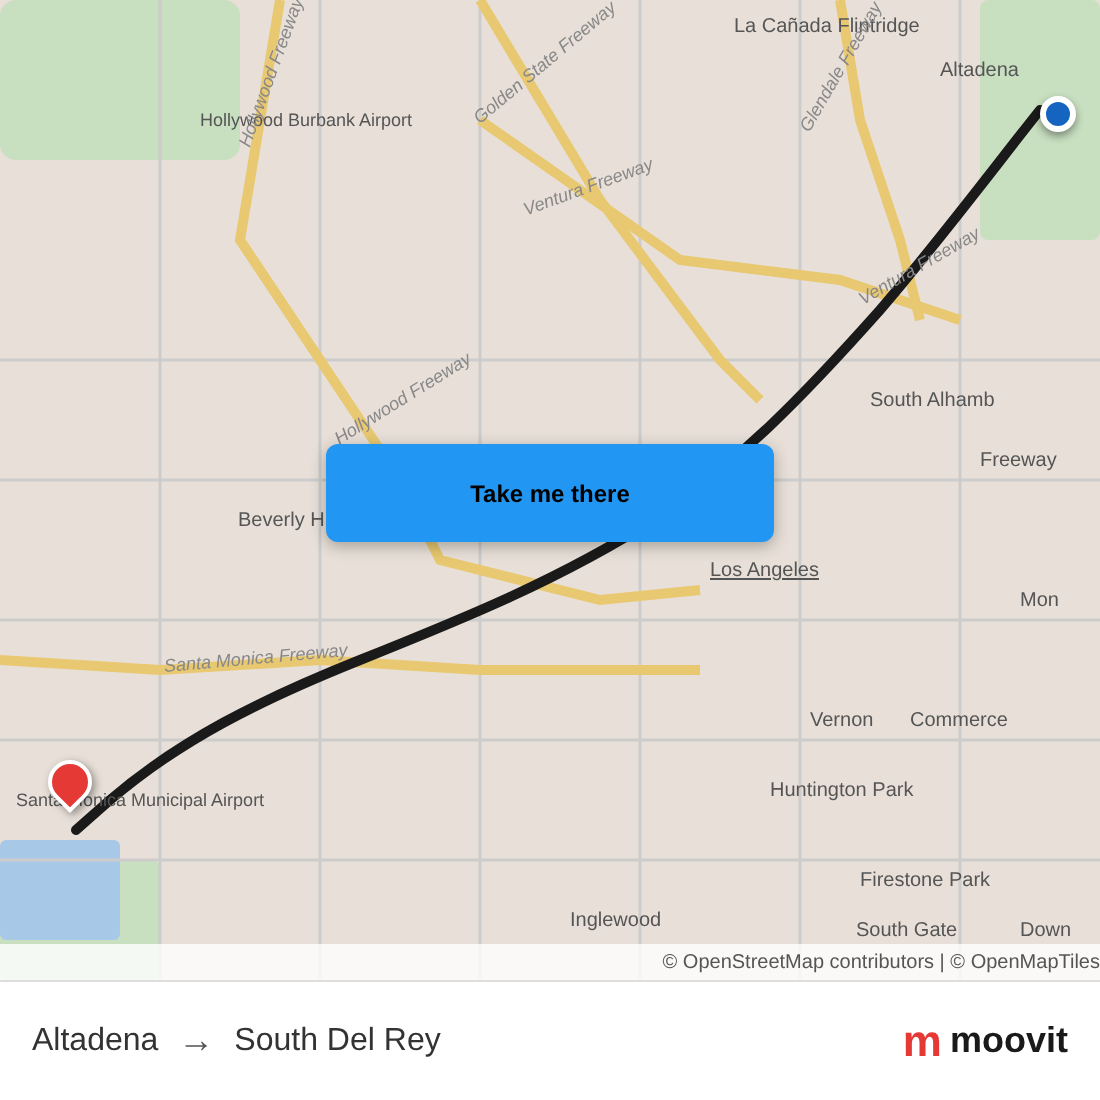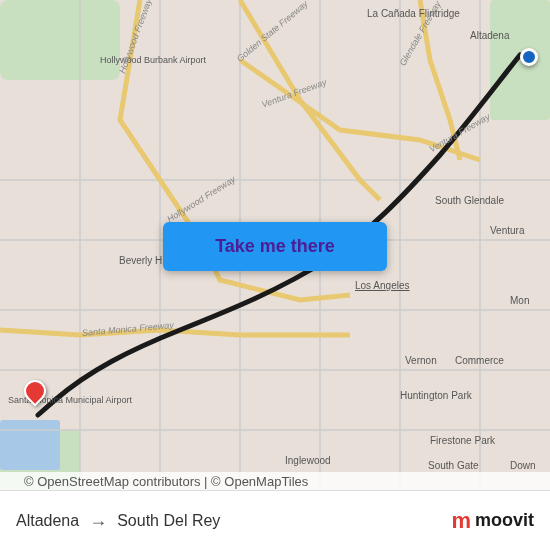--- a/index.html
+++ b/index.html
@@ -29,24 +29,24 @@
     }
 
     
     .take-me-there-btn {
       position: absolute;
       top: 222px;
       left: 163px;
       width: 224px;
       height: 49px;
       background: #2196F3;
-      color: #4c1d95;
+      color: #000000;
       border: none;
       border-radius: 6px;
-      font-size: 18px;
+      font-size: 12px;
       font-weight: bold;
       cursor: pointer;
       display: flex;
       align-items: center;
       justify-content: center;
       box-shadow: 0 2px 8px rgba(0,0,0,0.3);
       z-index: 20;
     }
 
     
@@ -84,27 +84,28 @@
       box-shadow: 0 2px 4px rgba(0,0,0,0.4);
     }
 
     
     .attribution {
       position: absolute;
       bottom: 0;
       left: 0;
       right: 0;
       background: rgba(255,255,255,0.8);
-      font-size: 13px;
+      font-size: 10px;
       color: #555;
-      padding: 2px 24px;
+      padding: 2px 0;
       z-index: 20;
       height: 18px;
       display: flex;
       align-items: center;
+      justify-content: flex-end;
     }
 
     
     .bottom-bar {
       width: 550px;
       height: 60px;
       background: white;
       display: flex;
       align-items: center;
       padding: 0 16px;
@@ -208,29 +209,29 @@
     <path d="M 200,240 L 220,280 L 300,300 L 350,295" stroke="#e8c870" stroke-width="5" fill="none"></path>
 
     <path d="M 0,330 L 80,335 L 160,330 L 240,335 L 350,335" stroke="#e8c870" stroke-width="5" fill="none"></path>
 
     <path d="M 520,55 C 500,80 470,120 440,155 C 400,200 370,230 330,258 C 280,290 230,310 180,330 C 130,350 90,370 55,400 L 38,415" stroke="#1a1a1a" stroke-width="5" fill="none" stroke-linecap="round" stroke-linejoin="round"></path>
   </svg>
 
   <span class="map-label" style="top:8px;left:355px;margin-left:12px;">La Cañada Flintridge</span>
   <span class="map-label" style="top:30px;left:470px;">Altadena</span>
   <span class="map-label" style="top:55px;left:90px;font-size:9px;padding-left:10px;">Hollywood Burbank Airport</span>
-  <span class="map-label" style="top:195px;left:435px;">South Glendale</span>
-  <span class="map-label" style="top:225px;left:490px;">Ventura</span>
+  <span class="map-label" style="top:195px;left:435px;">South Alhamb</span>
+  <span class="map-label" style="top:225px;left:490px;">Freeway</span>
   <span class="map-label" style="top:280px;left:355px;text-decoration:underline;">Los Angeles</span>
   <span class="map-label" style="top:255px;left:95px;padding-left:24px;">Beverly H</span>
   <span class="map-label" style="top:295px;left:510px;">Mon</span>
   <span class="map-label" style="top:355px;left:405px;">Vernon</span>
   <span class="map-label" style="top:355px;left:455px;">Commerce</span>
   <span class="map-label" style="top:395px;left:8px;font-size:9px;">Santa Monica Municipal Airport</span>
-  <span class="map-label" style="top:390px;left:400px;">Huntington Park</span>
+  <span class="map-label" style="top:390px;left:385px;">Huntington Park</span>
   <span class="map-label" style="top:435px;left:430px;">Firestone Park</span>
   <span class="map-label" style="top:460px;left:428px;">South Gate</span>
   <span class="map-label" style="top:460px;left:510px;">Down</span>
   <span class="map-label" style="top:455px;left:285px;">Inglewood</span>
 
   <span class="map-label map-label-road" style="top:68px;left:122px;transform:rotate(-70deg);transform-origin:left center;">Hollywood Freeway</span>
   <span class="map-label map-label-road" style="top:55px;left:238px;transform:rotate(-40deg);transform-origin:left center;">Golden State Freeway</span>
   <span class="map-label map-label-road" style="top:100px;left:262px;transform:rotate(-20deg);transform-origin:left center;">Ventura Freeway</span>
   <span class="map-label map-label-road" style="top:60px;left:402px;transform:rotate(-60deg);transform-origin:left center;">Glendale Freeway</span>
   <span class="map-label map-label-road" style="top:145px;left:430px;transform:rotate(-30deg);transform-origin:left center;">Ventura Freeway</span>

